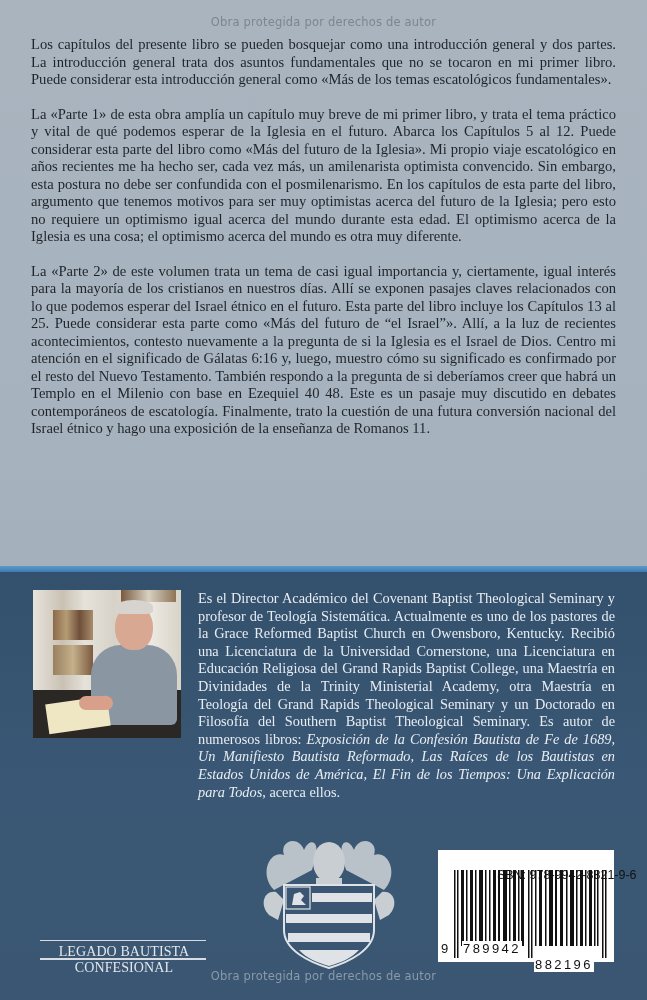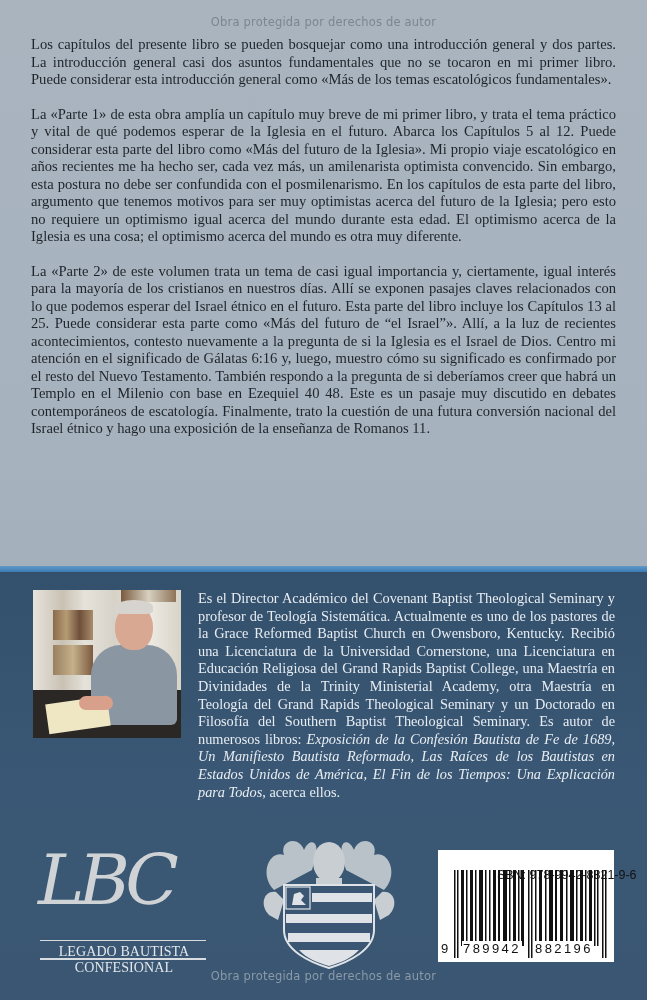--- a/index.html
+++ b/index.html
@@ -90,21 +90,21 @@
   .isbn-digits span { position:absolute; top:0; background:#fff; padding: 0 1px; letter-spacing: 2.4px; }
 </style>
 </head>
 <body>
 
 <div class="top"></div>
 
 <div class="watermark wm-top">Obra protegida por derechos de autor</div>
 
 <div class="preface">
-  <p>Los capítulos del presente libro se pueden bosquejar como una introducción general y dos partes. La introducción general casi dos asuntos fundamentales que no se tocaron en mi primer libro. Puede considerar esta introducción general como «Más de los temas escatológicos fundamentales».</p>
+  <p>Los capítulos del presente libro se pueden bosquejar como una introducción general y dos partes. La introducción general trata dos asuntos fundamentales que no se tocaron en mi primer libro. Puede considerar esta introducción general como «Más de los temas escatológicos fundamentales».</p>
   <p>La «Parte 1» de esta obra amplía un capítulo muy breve de mi primer libro, y trata el tema práctico y vital de qué podemos esperar de la Iglesia en el futuro. Abarca los Capítulos 5 al 12. Puede considerar esta parte del libro como «Más del futuro de la Iglesia». Mi propio viaje escatológico en años recientes me ha hecho ser, cada vez más, un amilenarista optimista convencido. Sin embargo, esta postura no debe ser confundida con el posmilenarismo. En los capítulos de esta parte del libro, argumento que tenemos motivos para ser muy optimistas acerca del futuro de la Iglesia; pero esto no requiere un optimismo igual acerca del mundo durante esta edad. El optimismo acerca de la Iglesia es una cosa; el optimismo acerca del mundo es otra muy diferente.</p>
   <p>La «Parte 2» de este volumen trata un tema de casi igual importancia y, ciertamente, igual interés para la mayoría de los cristianos en nuestros días. Allí se exponen pasajes claves relacionados con lo que podemos esperar del Israel étnico en el futuro. Esta parte del libro incluye los Capítulos 13 al 25. Puede considerar esta parte como «Más del futuro de “el Israel”».  Allí, a la luz de recientes acontecimientos, contesto nuevamente a la pregunta de si la Iglesia es el Israel de Dios. Centro mi atención en el significado de Gálatas 6:16 y, luego, muestro cómo su significado es confirmado por el resto del Nuevo Testamento. También respondo a la pregunta de si deberíamos creer que habrá un Templo en el Milenio con base en Ezequiel 40 48. Este es un pasaje muy discutido en debates contemporáneos de escatología. Finalmente, trato la cuestión de una futura conversión nacional del Israel étnico y hago una exposición de la enseñanza de Romanos 11.</p>
 </div>
 
 <div class="stripe"></div>
 <div class="bottom"></div>
 
 <div class="photo">
   <div class="shelf-bg"></div>
   <div class="book1"></div>
@@ -117,21 +117,20 @@
   <div class="open-book"></div>
   <div class="hands"></div>
 </div>
 
 <div class="bio">
   <span>Es el Director Académico del Covenant Baptist Theological Seminary y profesor de Teología Sistemática. Actualmente es uno de los pastores de la Grace Reformed Baptist Church en Owensboro, Kentucky. Recibió una Licenciatura de la Universidad Cornerstone, una Licenciatura en Educación Religiosa del Grand Rapids Baptist College, una Maestría en Divinidades de la Trinity Ministerial Academy, otra Maestría en Teología del Grand Rapids Theological Seminary y un Doctorado en Filosofía del Southern Baptist Theological Seminary. Es autor de numerosos libros:</span>
   <em>Exposición de la Confesión Bautista de Fe de 1689, Un Manifiesto Bautista Reformado, Las Raíces de los Bautistas en Estados Unidos de América, El Fin de los Tiempos: Una Explicación para Todos</em><span>, acerca ellos.</span>
 </div>
 
 <div class="logo-lbc">
-  <div class="letters">LBC</div>
   <div class="rule-top"></div>
   <div class="caption">LEGADO BAUTISTA CONFESIONAL</div>
   <div class="rule-bottom"></div>
 </div>
 
 <svg class="crest" viewBox="0 0 150 140">
   <g fill="#c9ced3">
     <path d="M20 60 C5 45 15 20 30 25 C25 10 45 5 50 20 C55 8 65 10 62 25 L58 40 Z" opacity="0.9"></path>
     <path d="M130 60 C145 45 135 20 120 25 C125 10 105 5 100 20 C95 8 85 10 88 25 L92 40 Z" opacity="0.9"></path>
     <path d="M15 85 C5 75 10 60 22 62 L30 70 L24 90 Z"></path>
@@ -184,17 +183,17 @@
         <rect x="135" y="0" width="3" height="76"></rect>
       <rect x="140" y="0" width="1.5" height="76"></rect>
         <rect x="143" y="0" width="1.5" height="76"></rect>
       <rect x="148" y="0" width="1.5" height="88"></rect>
         <rect x="151" y="0" width="1.5" height="88"></rect>
     </g>
   </svg>
   <div class="isbn-digits">
     <span style="left:2px;">9</span>
     <span style="left:24px;">789942</span>
-    <span style="left:96px;">882196</span>
+    <span style="left:96px;margin-top:16px;">882196</span>
   </div>
 </div>
 
 <div class="watermark wm-bottom">Obra protegida por derechos de autor</div>
 
 </body></html>

